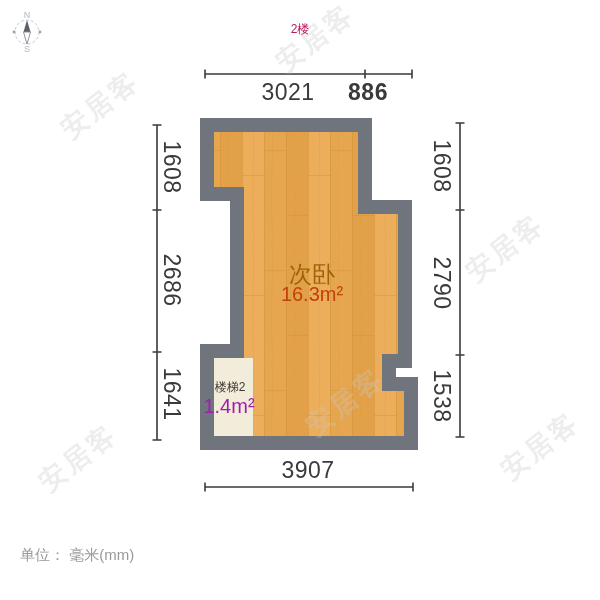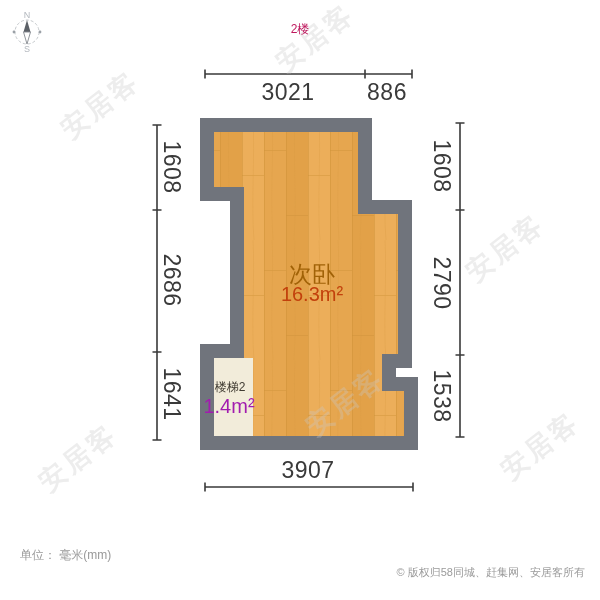--- a/index.html
+++ b/index.html
@@ -11,21 +11,21 @@
   .txt{position:absolute;white-space:nowrap;z-index:4;}
   .center{transform:translate(-50%,-50%);}
   .page-title{font-size:12px;color:#be185d;}
   .dim{font-size:23px;color:#3a3a3a;letter-spacing:0.5px;}
   .dim.vert{transform:translate(-50%,-50%) rotate(90deg);}
   .room-name{font-size:23px;color:#a16207;font-weight:500;}
   .room-area{font-size:20px;color:#c2410c;}
   .stair-name{font-size:12px;color:#3f3a31;font-weight:500;}
   .stair-area{font-size:20px;color:#a21caf;}
   .compass-letter{font-size:9px;color:#b2b7bd;z-index:4;}
-  .footer{position:absolute;left:20px;top:548px;font-size:12px;line-height:14.2px;
+  .footer{position:absolute;left:20px;top:548px;font-size:15px;line-height:14.2px;
     color:#999;z-index:4;}
   .copyright{position:absolute;right:15px;top:565px;font-size:11px;color:#9b9b9b;z-index:4;}
   .watermark{
     position:absolute;z-index:3;font-size:27px;font-weight:700;letter-spacing:3px;
     color:#c9c9c9;opacity:0.33;transform:translate(-50%,-50%) rotate(-38deg);
     pointer-events:none;white-space:nowrap;
   }
 </style>
 </head>
 <body>
@@ -72,35 +72,34 @@
   <div class="txt center page-title" style="left:300px;top:29px;">2楼</div>
 
   <div class="watermark" style="left:315px;top:38px;">安居客</div>
   <div class="watermark" style="left:100px;top:105px;">安居客</div>
   <div class="watermark" style="left:505px;top:248px;">安居客</div>
   <div class="watermark" style="left:345px;top:402px;">安居客</div>
   <div class="watermark" style="left:78px;top:458px;">安居客</div>
   <div class="watermark" style="left:540px;top:446px;">安居客</div>
 
   <span class="txt center dim" style="left:288px;top:92px;">3021</span>
-  <span class="txt center dim" style="left:387px;top:92px;">886</span>
+  <span class="txt center dim" style="left:368px;top:92px;font-weight:bold;">886</span>
   <span class="txt center dim" style="left:308px;top:470px;">3907</span>
 
   <span class="txt dim vert" style="left:171px;top:167px;">1608</span>
   <span class="txt dim vert" style="left:171px;top:280px;">2686</span>
   <span class="txt dim vert" style="left:171px;top:394px;">1641</span>
 
   <span class="txt dim vert" style="left:441px;top:166px;">1608</span>
   <span class="txt dim vert" style="left:441px;top:283px;">2790</span>
   <span class="txt dim vert" style="left:441px;top:396px;">1538</span>
 
   <span class="txt center room-name" style="left:312px;top:274px;">次卧</span>
   <span class="txt center room-area" style="left:312px;top:294px;">16.3m²</span>
 
   <span class="txt center stair-name" style="left:230px;top:387px;">楼梯2</span>
   <span class="txt center stair-area" style="left:229px;top:406px;">1.4m²</span>
 
   <div class="footer">
     <div>单位： 毫米(mm)</div>
   </div>
-  <div class="copyright">© 版权归58同城、赶集网、安居客所有</div>
 
 </div>
 
 </body></html>

